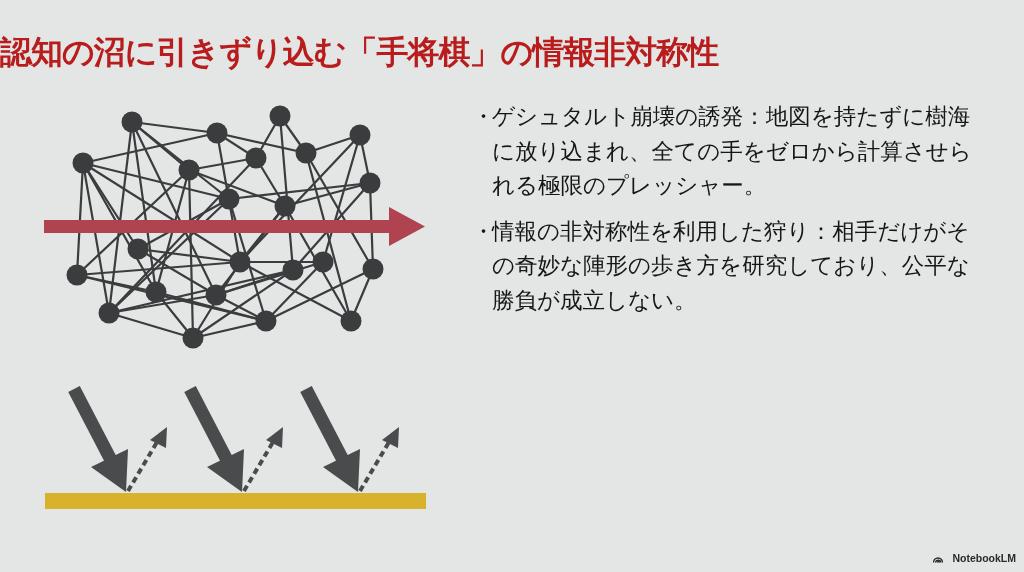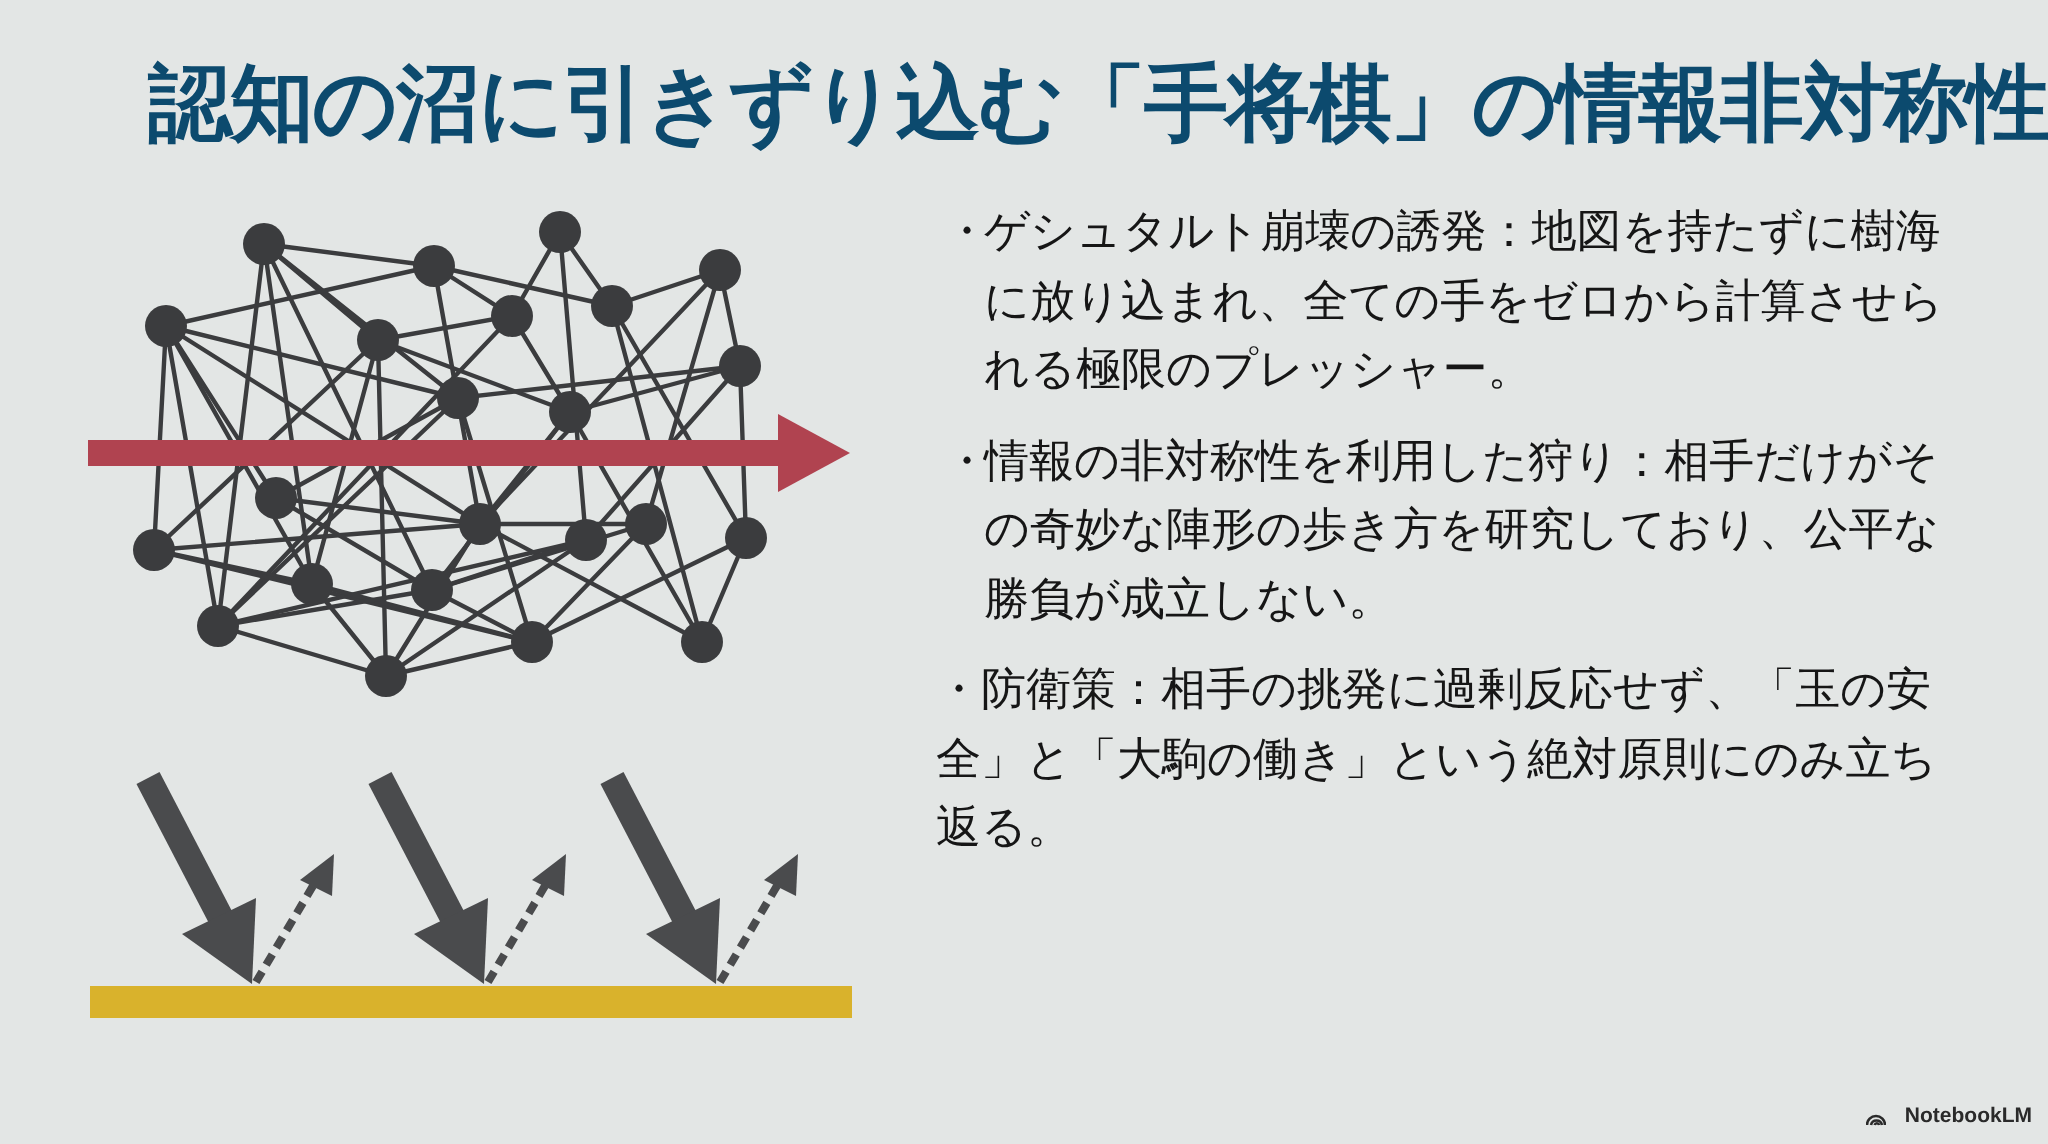--- a/index.html
+++ b/index.html
@@ -5,23 +5,23 @@
   html, body { margin: 0; padding: 0; }
   body {
     width: 1024px; height: 572px; overflow: hidden;
     background: #e3e6e5;
     position: relative;
     font-family: "DejaVu Sans", "Liberation Sans", sans-serif;
     color: #1a1a1a;
   }
   .title {
     position: absolute; left: 0; top: 28px; width: 1024px;
-    text-align: right;
-    font-size: 42px; font-weight: bold; letter-spacing: -1px;
-    color: #0c4a6e;
+    text-align: left;
+    font-size: 32px; font-weight: bold; letter-spacing: -1px;
+    color: #b91c1c;
     line-height: 48px;
     white-space: nowrap;
   }
   .illustration {
     position: absolute; left: 0; top: 0; width: 460px; height: 572px;
   }
   .text-panel {
     position: absolute; left: 468px; top: 99px; width: 520px;
     font-size: 22.5px; line-height: 34.5px; color: #161616;
   }
@@ -172,21 +172,20 @@
   <div class="bullet">
     <span class="dot">・</span>
     <span>ゲシュタルト崩壊の誘発：地図を持たずに樹海に放り込まれ、全ての手をゼロから計算させられる極限のプレッシャー。</span>
   </div>
 
   <div class="bullet">
     <span class="dot">・</span>
     <span>情報の非対称性を利用した狩り：相手だけがその奇妙な陣形の歩き方を研究しており、公平な勝負が成立しない。</span>
   </div>
 
-  <p class="bullet-flat">・防衛策：相手の挑発に過剰反応せず、「玉の安全」と「大駒の働き」という絶対原則にのみ立ち返る。</p>
 </div>
 
 <div class="brand">
   <svg width="10" height="9" viewBox="0 0 10 9">
     <path d="M0.5 8.5 A4.5 4.5 0 0 1 9.5 8.5" fill="none" stroke="#2a2a2a" stroke-width="1.3"></path>
     <path d="M2.5 8.5 A2.8 2.8 0 0 1 8 8.5" fill="none" stroke="#2a2a2a" stroke-width="1.3"></path>
     <path d="M4.3 8.5 A1.2 1.2 0 0 1 6.6 8.5" fill="none" stroke="#2a2a2a" stroke-width="1.3"></path>
   </svg>
   <span>NotebookLM</span>
 </div>

